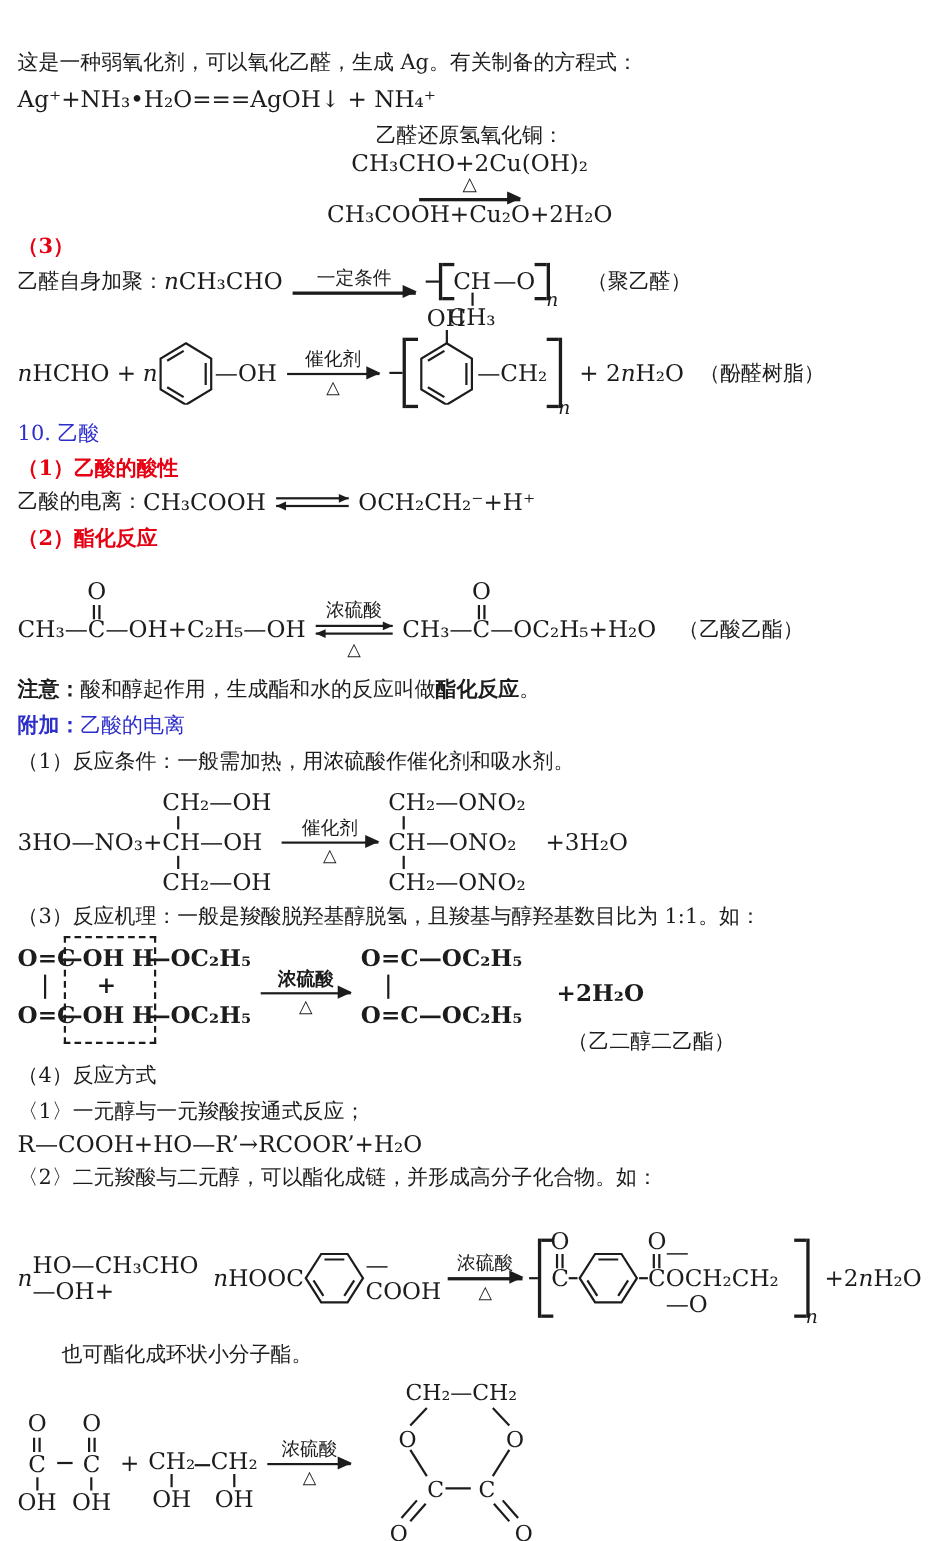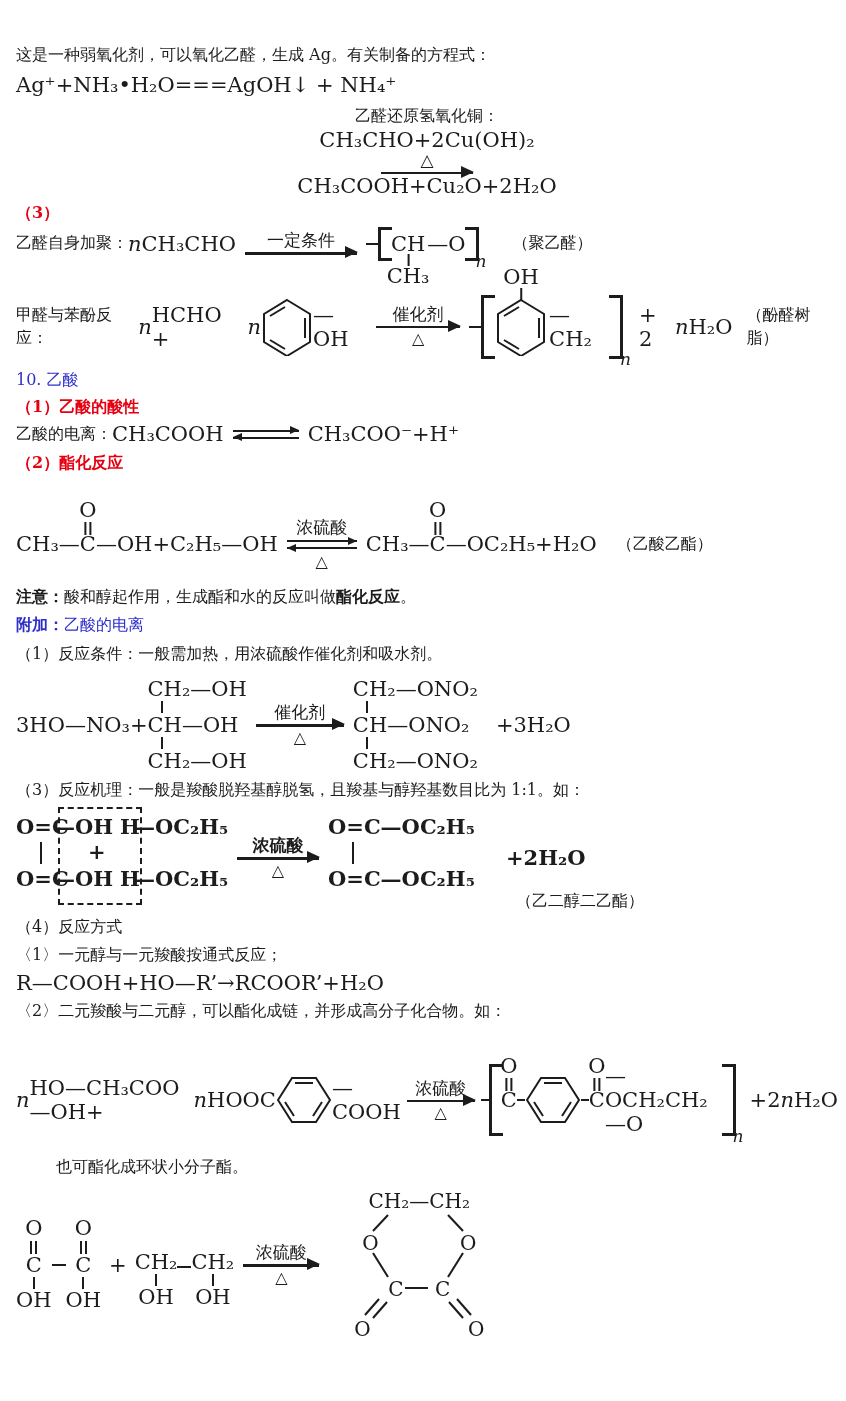--- a/index.html
+++ b/index.html
@@ -1,20 +1,20 @@
 <!DOCTYPE html>
 <html style="--red: #e60012; --blue: #2e2ecb; --ink: #1c1c1c;"><head>
 <meta charset="utf-8">
 <style>
   :root { --red:#e60012; --blue:#2e2ecb; --ink:#1c1c1c; }
   * { box-sizing:border-box; }
   body { margin:0; background:#fff; color:var(--ink); font-family:"DejaVu Serif","DejaVu Sans","Liberation Serif",serif; }
   .page { width:846px; height:1401px; padding:44px 8px 8px 16px; overflow:hidden; position:relative; }
   p { margin:0; }
-  .cn { font-size:16px; line-height:1.4; }
+  .cn { font-size:19px; line-height:1.4; }
   .f  { font-size:21px; }
   .red  { color:var(--red); font-weight:bold; }
   .blue { color:var(--blue); }
   .it { font-style:italic; }
   .row { display:flex; align-items:center; }
   
   .rarw { display:inline-flex; flex-direction:column; align-items:center; margin:0 9px; line-height:1; }
   .rarw .alab { font-size:17px; padding:0 2px 3px; }
   .rarw .blab { font-size:16px; padding-top:3px; }
   .rarw .sh { position:relative; height:2.5px; background:var(--ink); }
@@ -103,21 +103,20 @@
       </span>
     </span>
     <span class="f">—O</span>
     <span class="pb pbr" style="height:34px; margin-left:4px;">
       <span class="nsub">n</span>
     </span>
     <span class="cn" style="margin-left:34px;">（聚乙醛）</span>
   </div>
 
   <div class="row" style="margin-top:30px; margin-bottom:10px;">
-    <span class="cn">甲醛与苯酚反应：</span>
     <span class="f it">n</span>
       <span class="f">HCHO +</span>
     <span class="f it" style="margin-left:6px;">n</span>
     <svg width="52" height="58" viewBox="0 0 52 58" style="flex:none;">
       <polygon points="26,2 49,16 49,44 26,58 3,44 3,16" fill="none" stroke="#1c1c1c" stroke-width="2"></polygon>
       <line x1="44" y1="20" x2="44" y2="40" stroke="#1c1c1c" stroke-width="2"></line>
       <line x1="24" y1="51" x2="9" y2="42" stroke="#1c1c1c" stroke-width="2"></line>
       <line x1="9" y1="18" x2="24" y2="9" stroke="#1c1c1c" stroke-width="2"></line>
     </svg>
     <span class="f">—OH</span>
@@ -153,21 +152,21 @@
   <p class="cn blue" style="margin-top:8px;">10. 乙酸</p>
   <p class="cn red" style="margin-top:5px;">（1）乙酸的酸性</p>
 
   <div class="row" style="margin-top:4px;">
     <span class="cn">乙酸的电离：</span>
     <span class="f">CH₃COOH</span>
     <span class="harp">
       <span class="sh t" style="width:66px;"></span>
       <span class="sh b" style="width:66px;"></span>
     </span>
-    <span class="f">CH₃COO⁻+H⁺</span>
+    <span class="f">OCH₂CH₂⁻+H⁺</span>
   </div>
 
   <p class="cn red" style="margin-top:6px;">（2）酯化反应</p>
 
   <div class="row" style="margin-top:44px;">
     <span class="f">CH₃—</span>
     <span class="f c2o">
       <span class="top">
         <span class="f">O</span>
         <span class="dbl"></span>
@@ -253,21 +252,21 @@
   </div>
   <p class="cn" style="margin-left:500px; margin-top:-12px;">（乙二醇二乙酯）</p>
 
   <p class="cn" style="margin-top:4px;">（4）反应方式</p>
   <p class="cn" style="margin-top:5px;">〈1〉一元醇与一元羧酸按通式反应；</p>
   <p class="f" style="margin-top:5px;">R—COOH+HO—R’→RCOOR’+H₂O</p>
   <p class="cn" style="margin-top:5px;">〈2〉二元羧酸与二元醇，可以酯化成链，并形成高分子化合物。如：</p>
 
   <div class="row" style="margin-top:42px;">
     <span class="f it">n</span>
-      <span class="f">HO—CH₃COO—OH+</span>
+      <span class="f">HO—CH₃CHO—OH+</span>
       <span class="f it">n</span>
       <span class="f">HOOC</span>
     <svg width="56" height="50" viewBox="0 0 56 50" style="flex:none;">
       <polygon points="2,25 16,3 40,3 54,25 40,47 16,47" fill="none" stroke="#1c1c1c" stroke-width="2"></polygon>
       <line x1="19" y1="8" x2="37" y2="8" stroke="#1c1c1c" stroke-width="2"></line>
       <line x1="46" y1="27" x2="37" y2="41" stroke="#1c1c1c" stroke-width="2"></line>
       <line x1="18" y1="41" x2="9" y2="27" stroke="#1c1c1c" stroke-width="2"></line>
     </svg>
     <span class="f">—COOH</span>
     <span class="rarw" style="margin:0 6px;">

